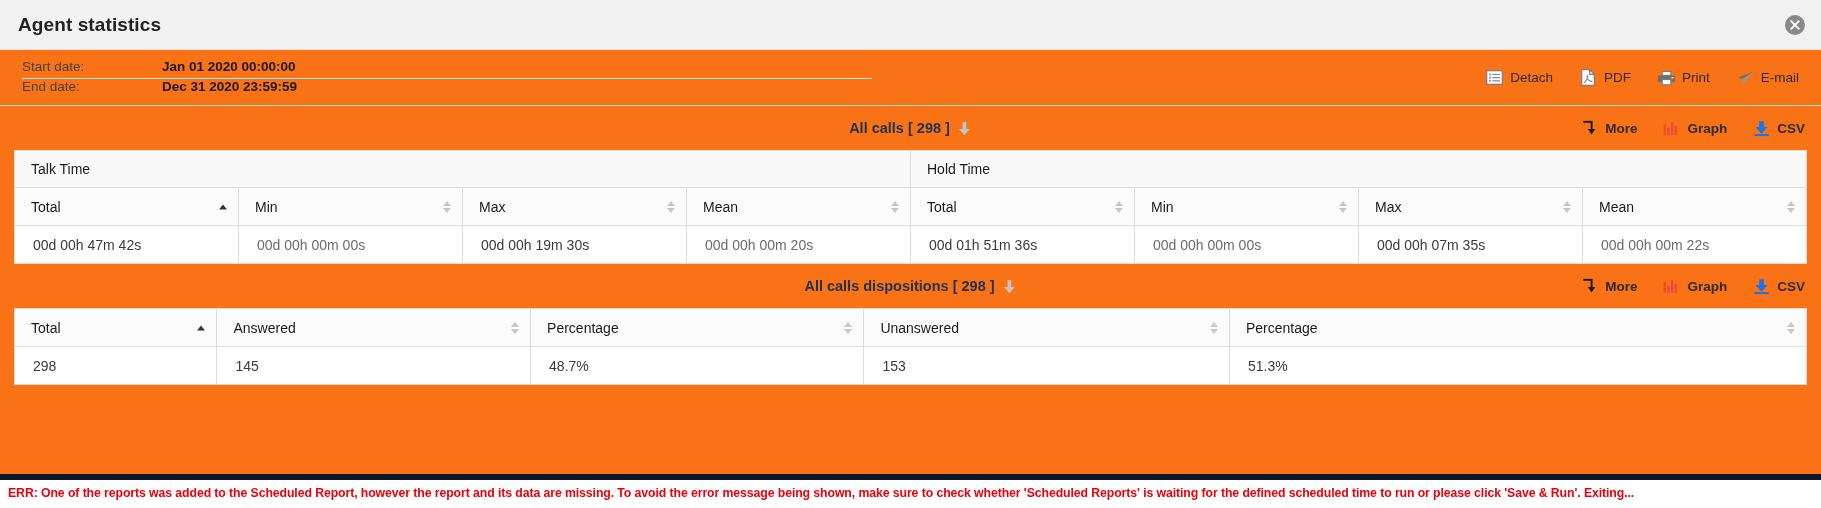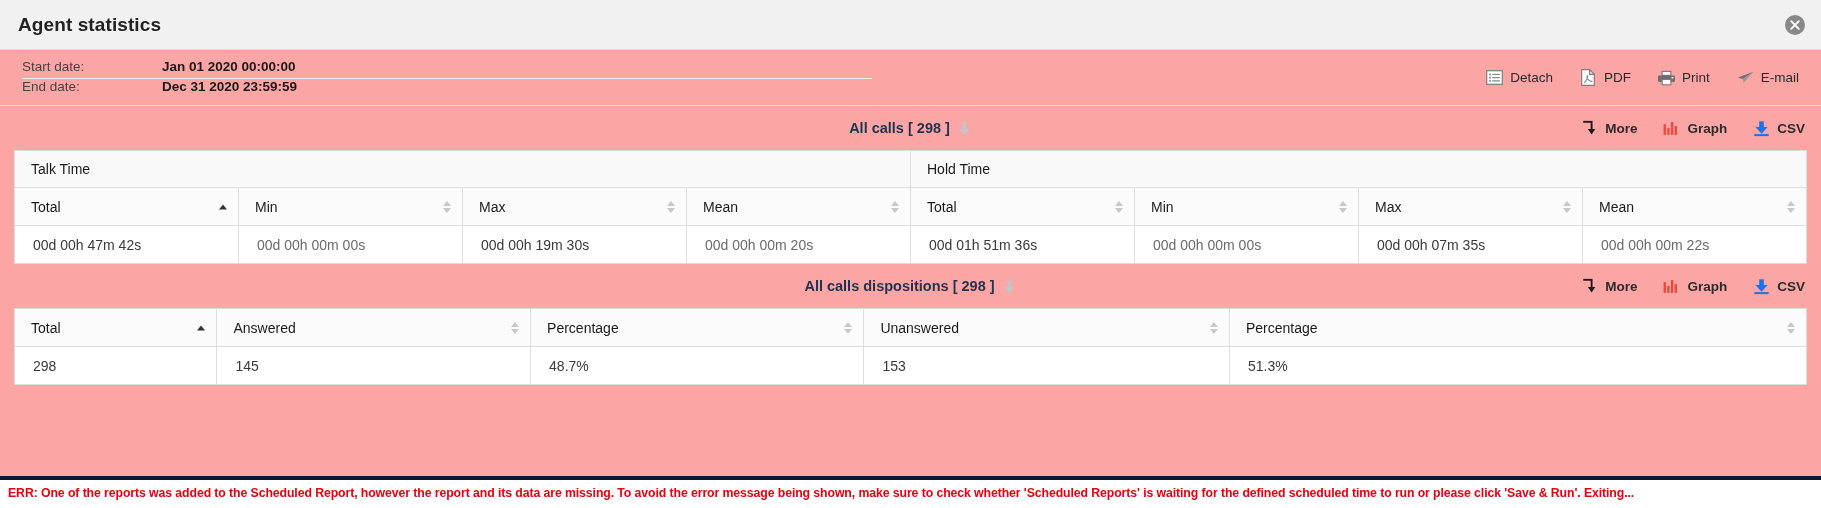--- a/index.html
+++ b/index.html
@@ -10,21 +10,21 @@
     background: #ffffff;
     font-family: "Liberation Sans", sans-serif;
     color: #333333;
   }
   .window {
     width: 1821px;
     height: 508px;
     display: flex;
     flex-direction: column;
     position: relative;
-    background: #fca5a5;
+    background: #f97316;
   }
 
   
   .titlebar {
     height: 50px;
     min-height: 50px;
     background: #f1f1f1;
     border-bottom: 1px solid #dedede;
     display: flex;
     align-items: center;
@@ -237,21 +237,21 @@
   td.dark { color: #3a3a3a; }
 
   
   .errorbar {
     position: absolute;
     left: 0;
     bottom: 0;
     width: 100%;
     padding: 6px 8px 8px 8px;
     background: #ffffff;
-    border-top: 4px solid #0f172a;
+    border-top: 6px solid #0f172a;
   }
   .errorbar .msg {
     color: #e8000d;
     font-size: 12.3px;
     font-weight: bold;
     white-space: nowrap;
     overflow: hidden;
     text-overflow: ellipsis;
     letter-spacing: -0.1px;
   }

